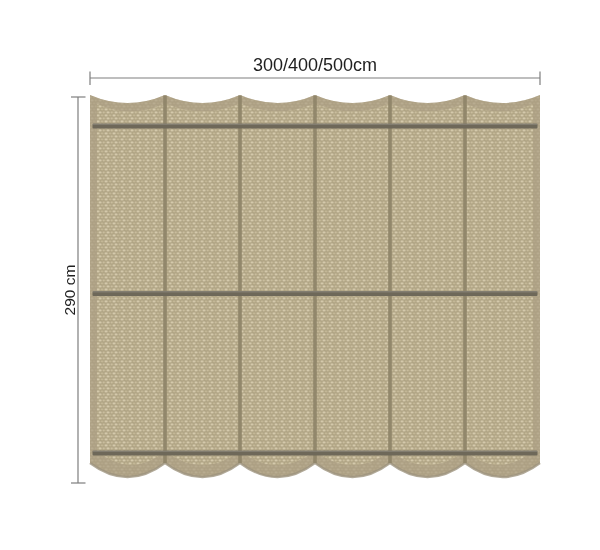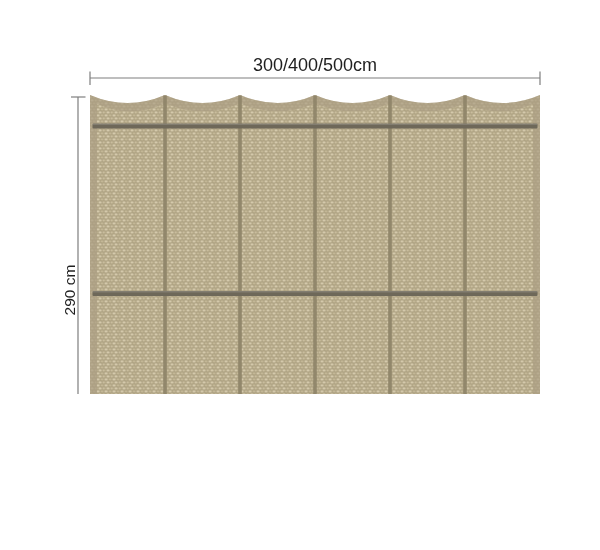--- a/index.html
+++ b/index.html
@@ -16,21 +16,21 @@
     --page-bg:#ffffff;
   }
   html,body{margin:0;padding:0;}
   body{
     background:var(--page-bg);
     font-family:"Liberation Sans", sans-serif;
   }
   .stage{
     position:relative;
     width:600px;
-    height:394px;
+    height:550px;
     background:var(--page-bg);
     overflow:hidden;
   }
   .dim-label{
     fill:var(--label-text);
     font-family:"Liberation Sans", sans-serif;
   }
   .dim-label.top{ font-size:18px; }
   .dim-label.left{ font-size:15.5px; }
   .dim-line{

